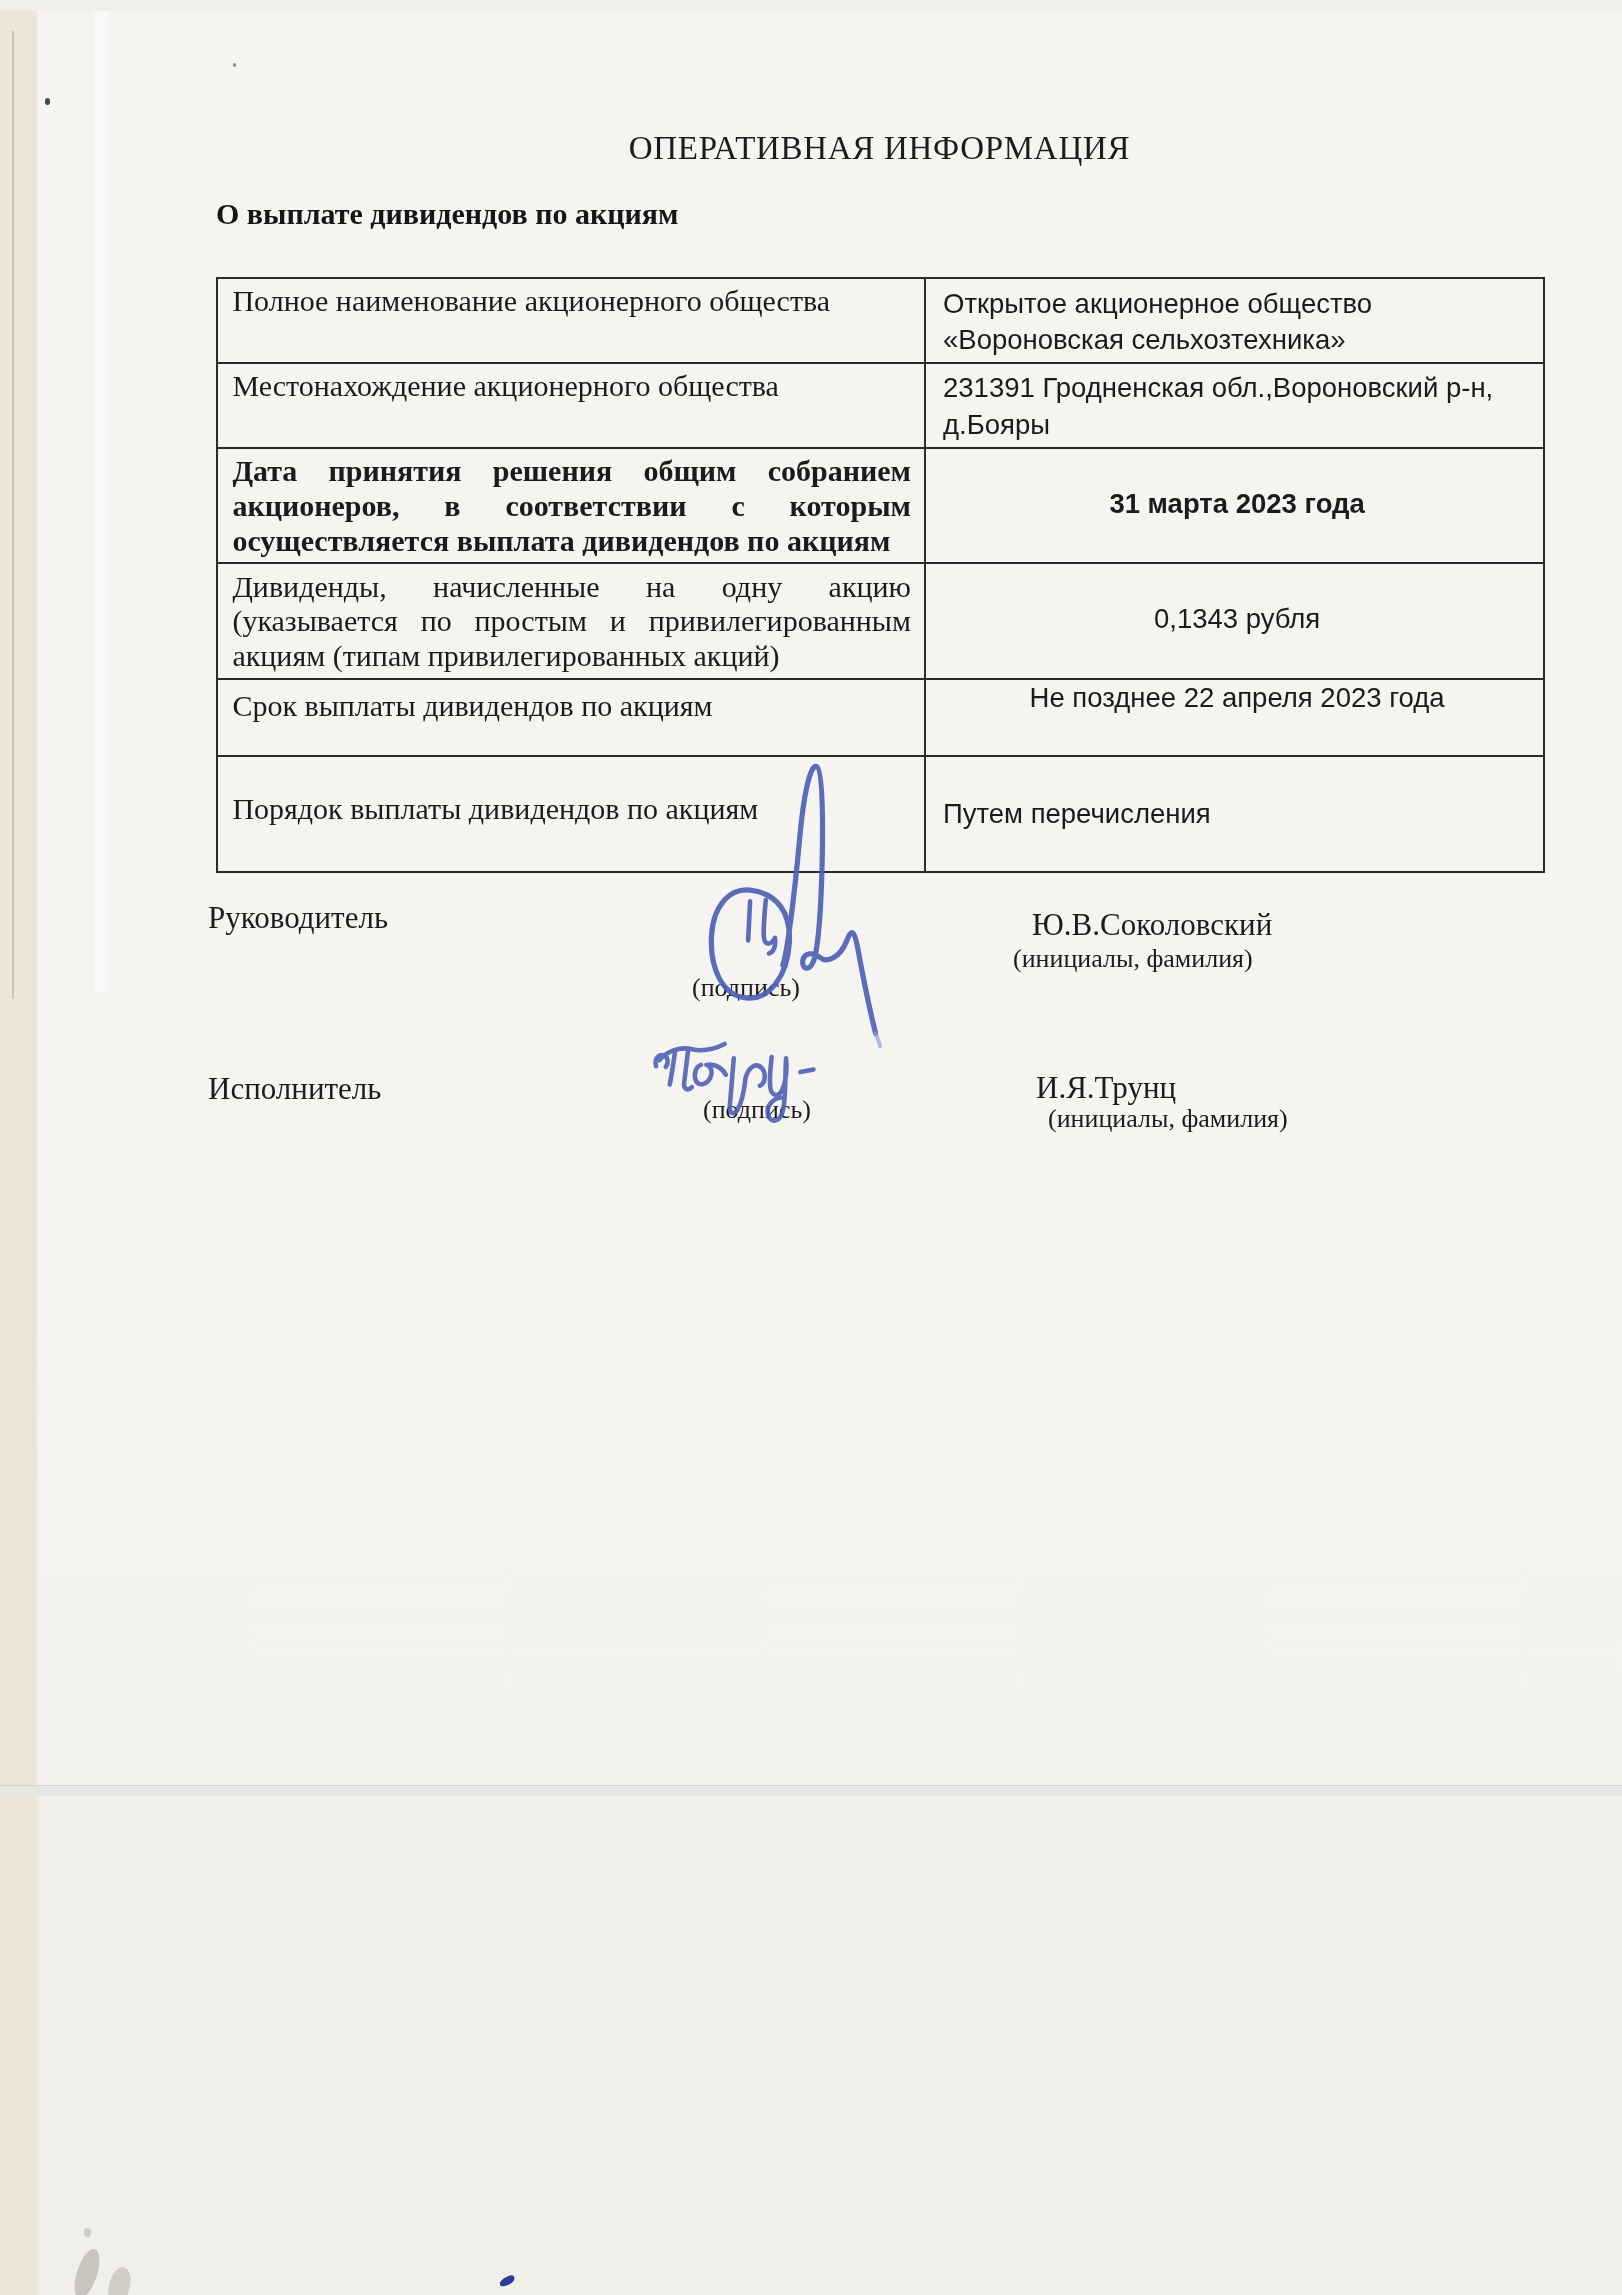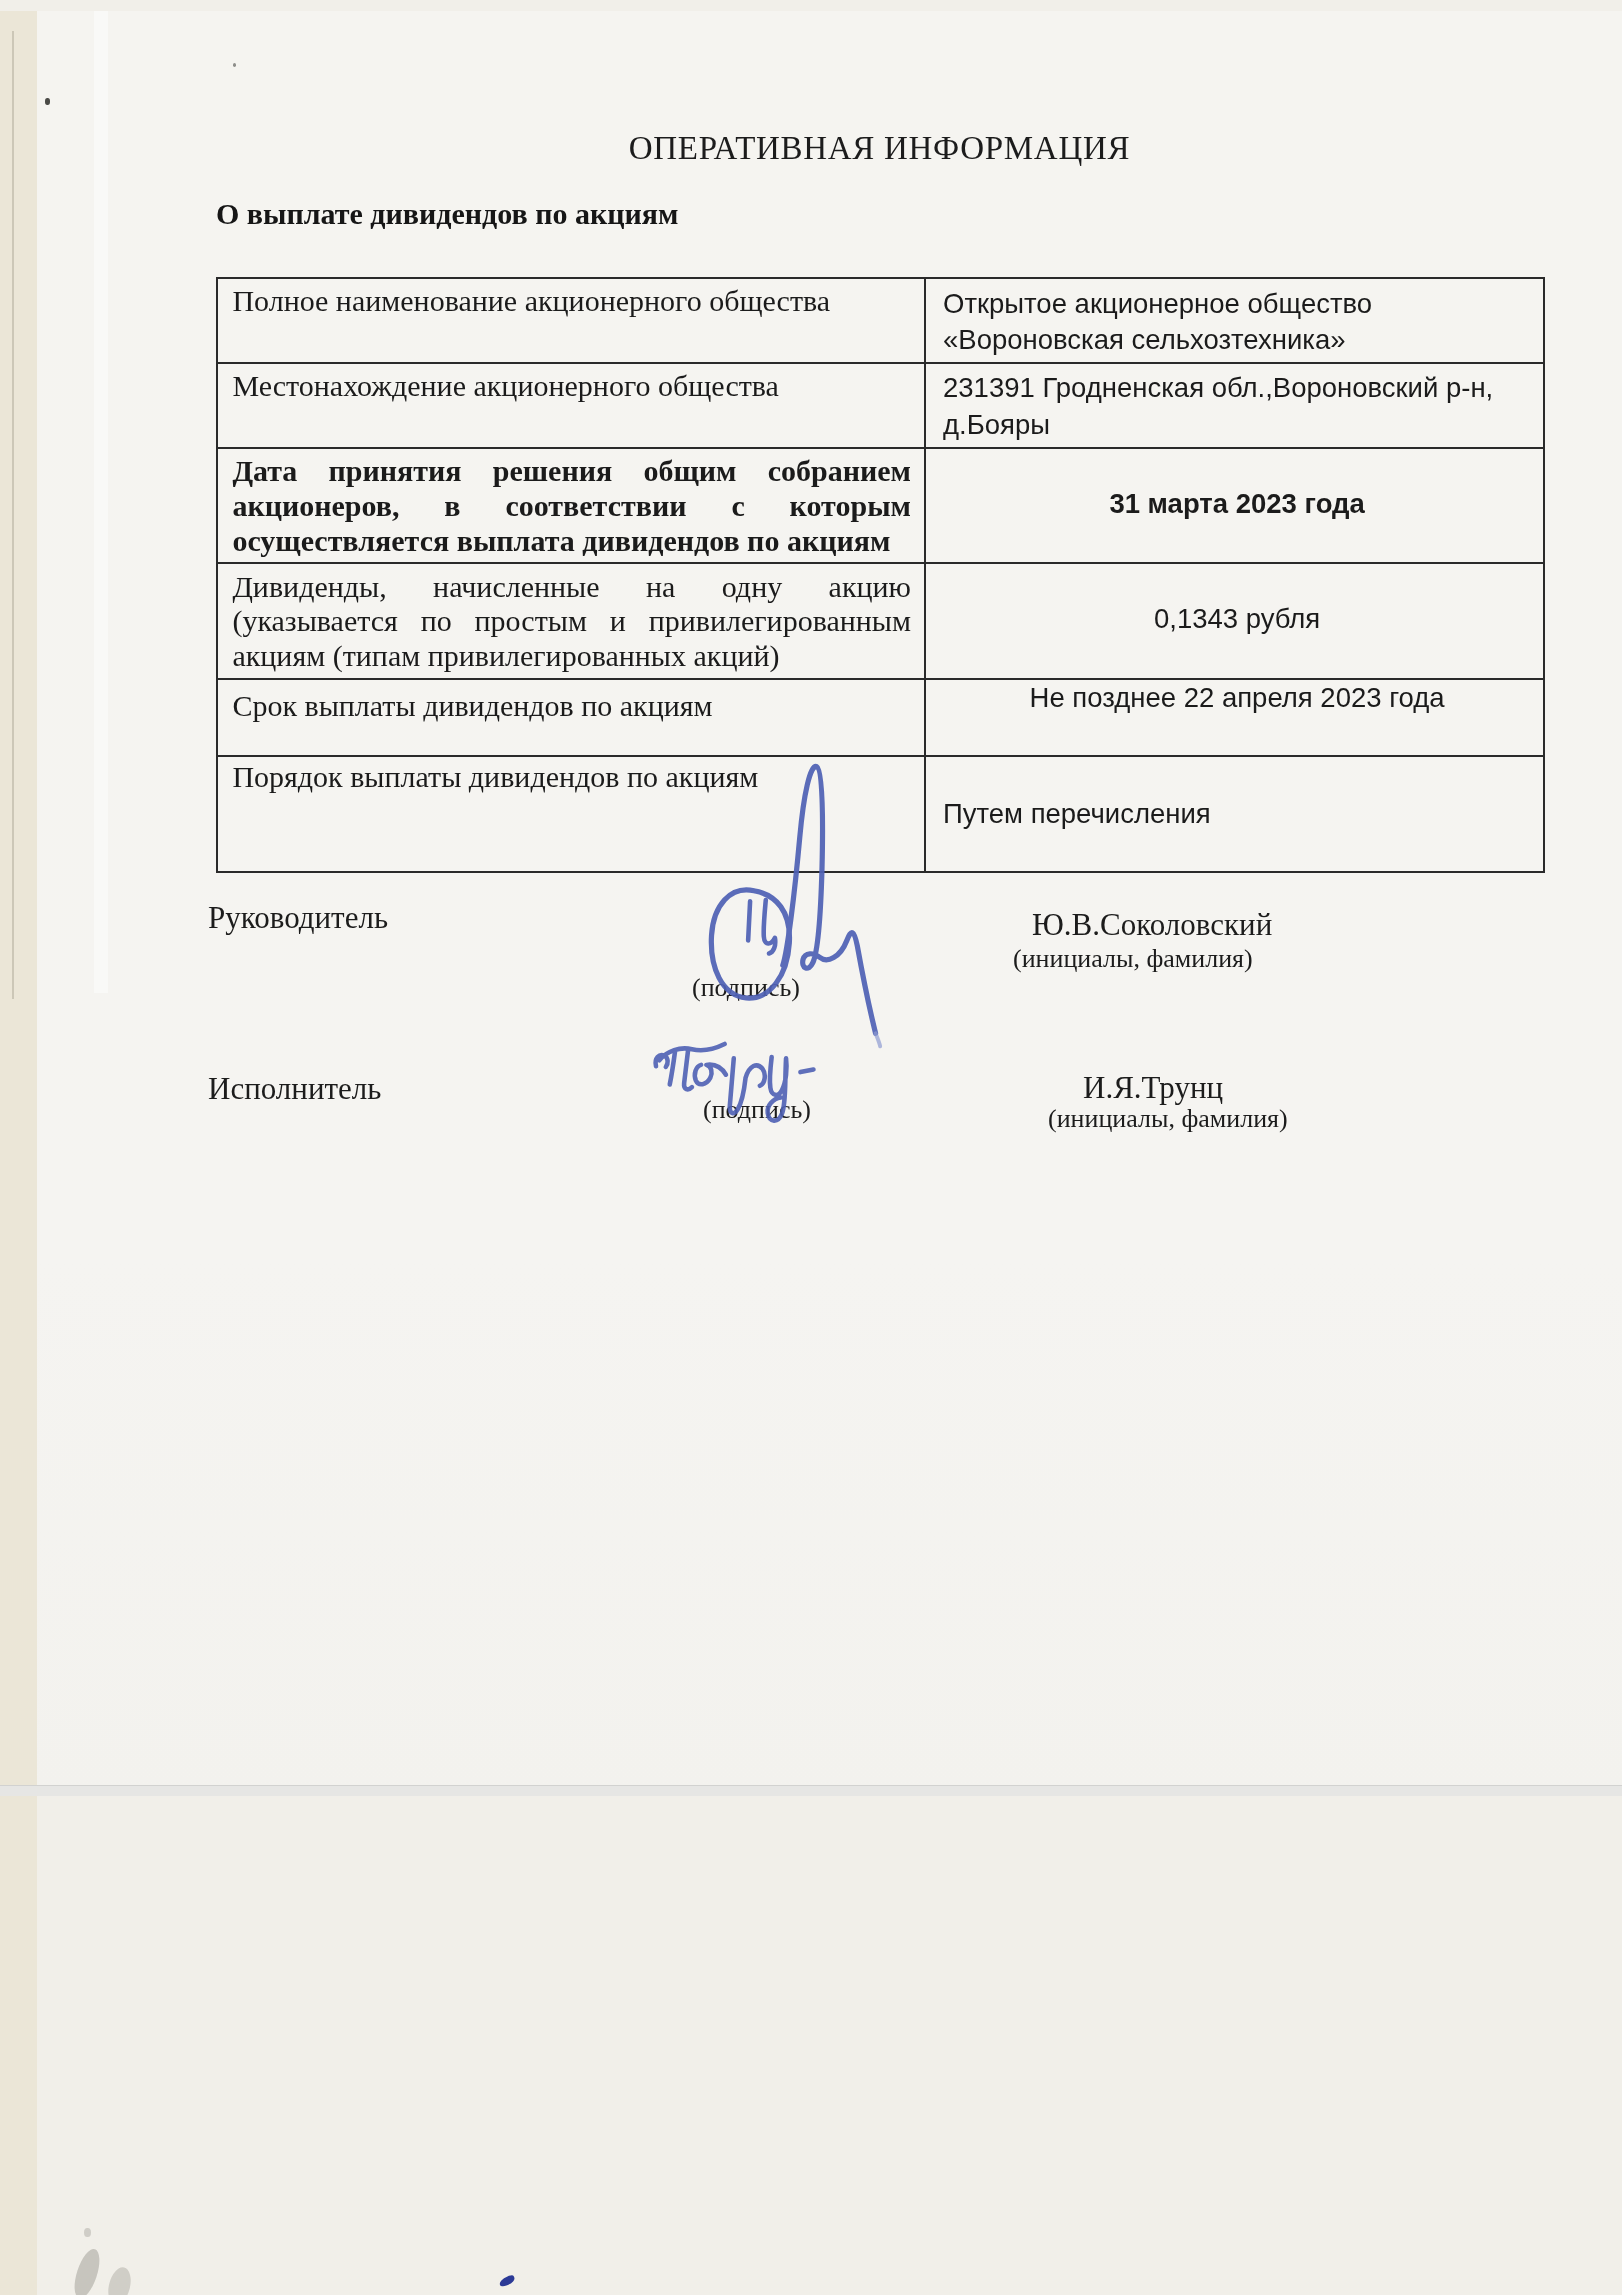--- a/index.html
+++ b/index.html
@@ -48,21 +48,21 @@
   table.info td{
     border:2.6px solid #2a2a2a;
     vertical-align:top;
     color:#1b1b1b;
   }
   td.lbl{
     font-size:30px;line-height:1.16;
     padding:5.2px 13px 3.9px 14.4px;
   }
   td.lbl.just{text-align:justify;}
-  td.lbl.pt28{padding-top:3px;}
+  td.lbl.pt28{padding-top:35px;}
   td.lbl.pt14{padding-top:9.2px;}
   td.val{
     font-family:"Liberation Sans", sans-serif;
     font-size:27.5px;line-height:1.32;color:#141414;
     padding:6.5px 11.8px 3.9px 17px;
     white-space:pre-line;
   }
   td.val.mid{vertical-align:middle;text-align:center;padding-top:0;}
   td.val.ctop{text-align:center;padding-top:0;}
   td.val.ctop2{text-align:left;padding-top:39px;}
@@ -126,21 +126,21 @@
     </tr>
   </tbody>
     </table>
 
   <div class="sig-text f47" style="left:208px;top:889px;">Руководитель</div>
   <div class="sig-text f47" style="left:1032px;top:896px;">Ю.В.Соколовский</div>
   <div class="sig-text f40" style="left:1013px;top:933px;">(инициалы, фамилия)</div>
   <div class="sig-text f40" style="left:692px;top:962px;">(подпись)</div>
 
   <div class="sig-text f47" style="left:208px;top:1060px;">Исполнитель</div>
-  <div class="sig-text f47" style="left:1036px;top:1059px;margin-left:47px;">И.Я.Трунц</div>
+  <div class="sig-text f47" style="left:1036px;top:1059px;">И.Я.Трунц</div>
   <div class="sig-text f40" style="left:703px;top:1084px;">(подпись)</div>
   <div class="sig-text f40" style="left:1048px;top:1093px;">(инициалы, фамилия)</div>
 
   <svg class="ink-overlay" style="left:622px;top:707px;" width="366" height="458" viewBox="950 1080 560 700">
     <g fill="none" stroke="#4f61b5" stroke-width="8" stroke-linecap="round" stroke-linejoin="round" opacity="0.92">
       <path d="M 1152,1344 C 1116,1336 1090,1366 1087,1412 C 1084,1462 1103,1504 1140,1508 C 1176,1511 1203,1474 1206,1424 C 1209,1376 1186,1350 1152,1344"></path>
       <path d="M 1146,1360 C 1145,1382 1144,1402 1143,1420" stroke-width="7"></path>
       <path d="M 1170,1358 C 1168,1380 1166,1400 1167,1414 C 1168,1428 1178,1428 1184,1416 C 1186,1428 1182,1438 1175,1440" stroke-width="7"></path>
       <path d="M 1196,1458 C 1203,1438 1214,1350 1222,1262 C 1228,1196 1238,1150 1248,1154 C 1257,1158 1258,1230 1256,1310 C 1254,1382 1250,1436 1242,1454 C 1235,1469 1224,1462 1227,1449 C 1230,1438 1243,1438 1253,1446 C 1264,1455 1284,1446 1294,1420 C 1301,1402 1305,1404 1310,1428 C 1318,1472 1330,1530 1338,1562"></path>
     </g>

